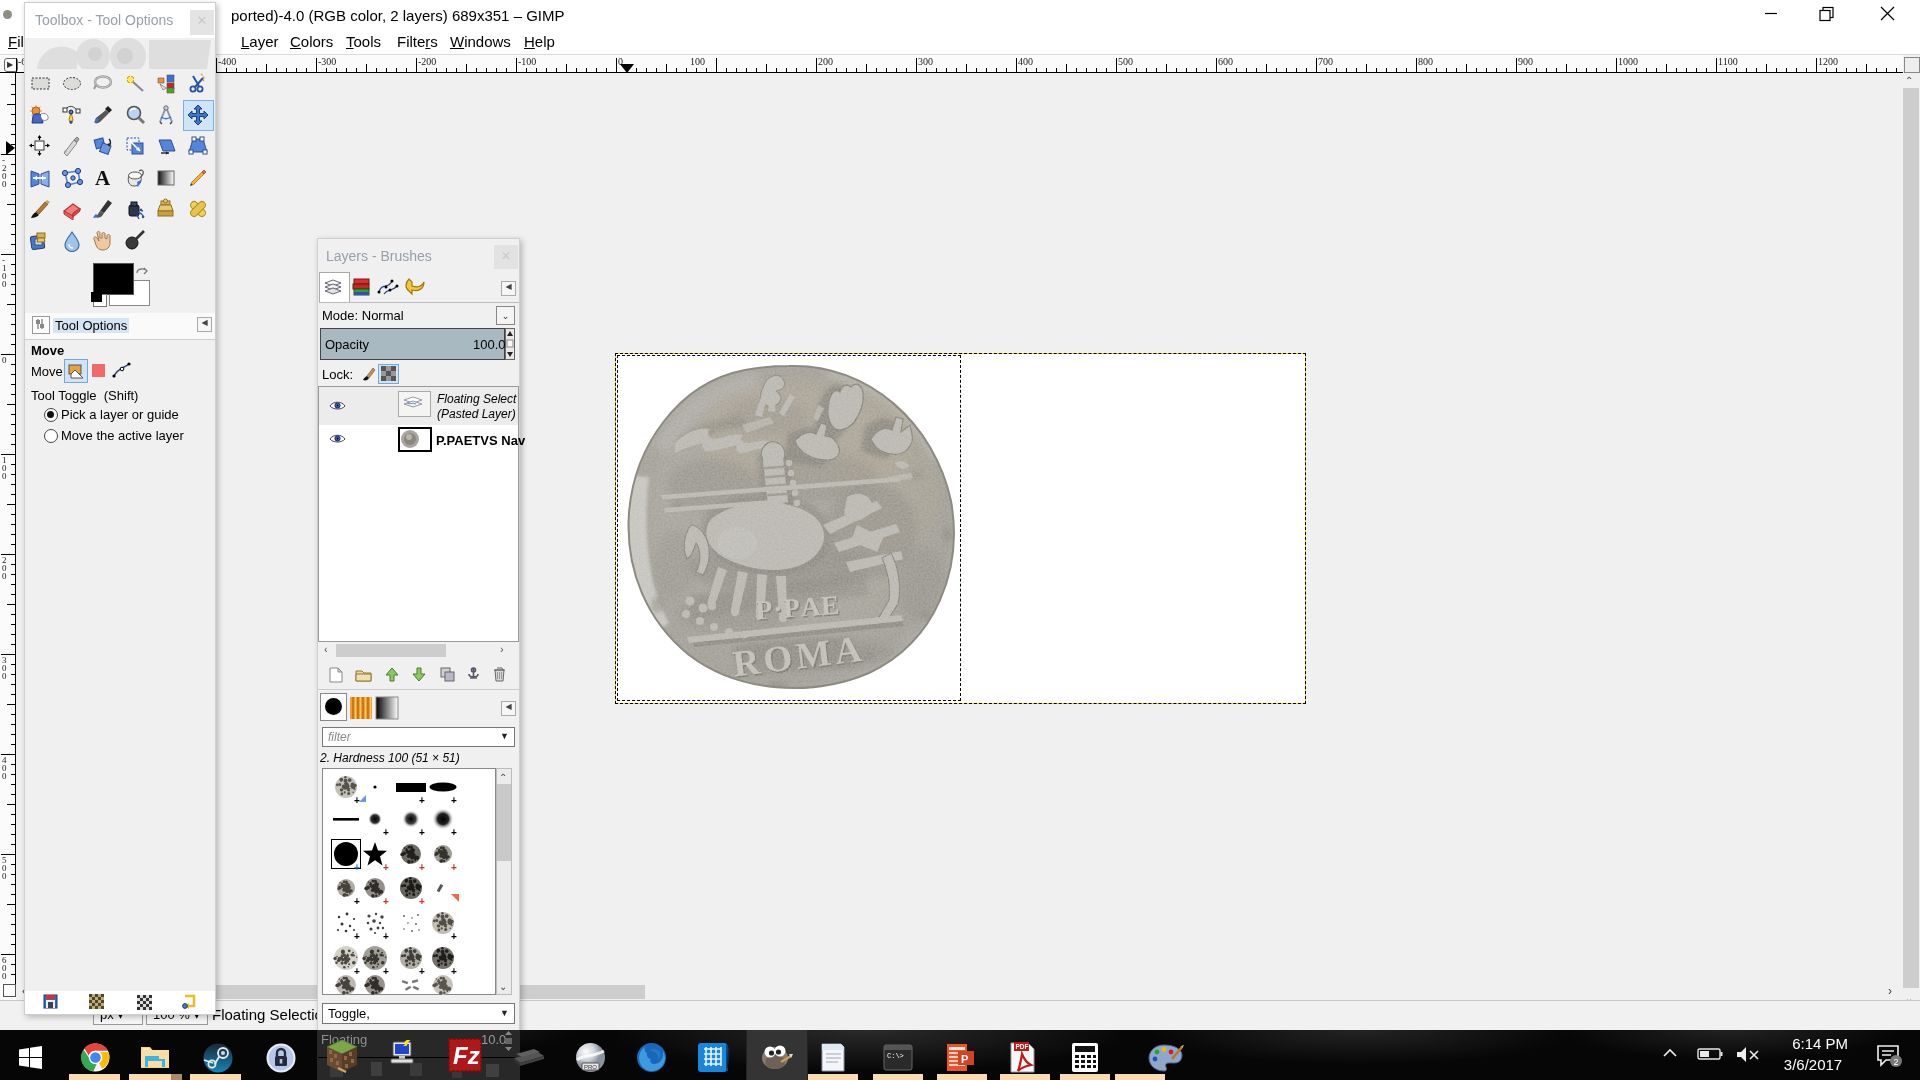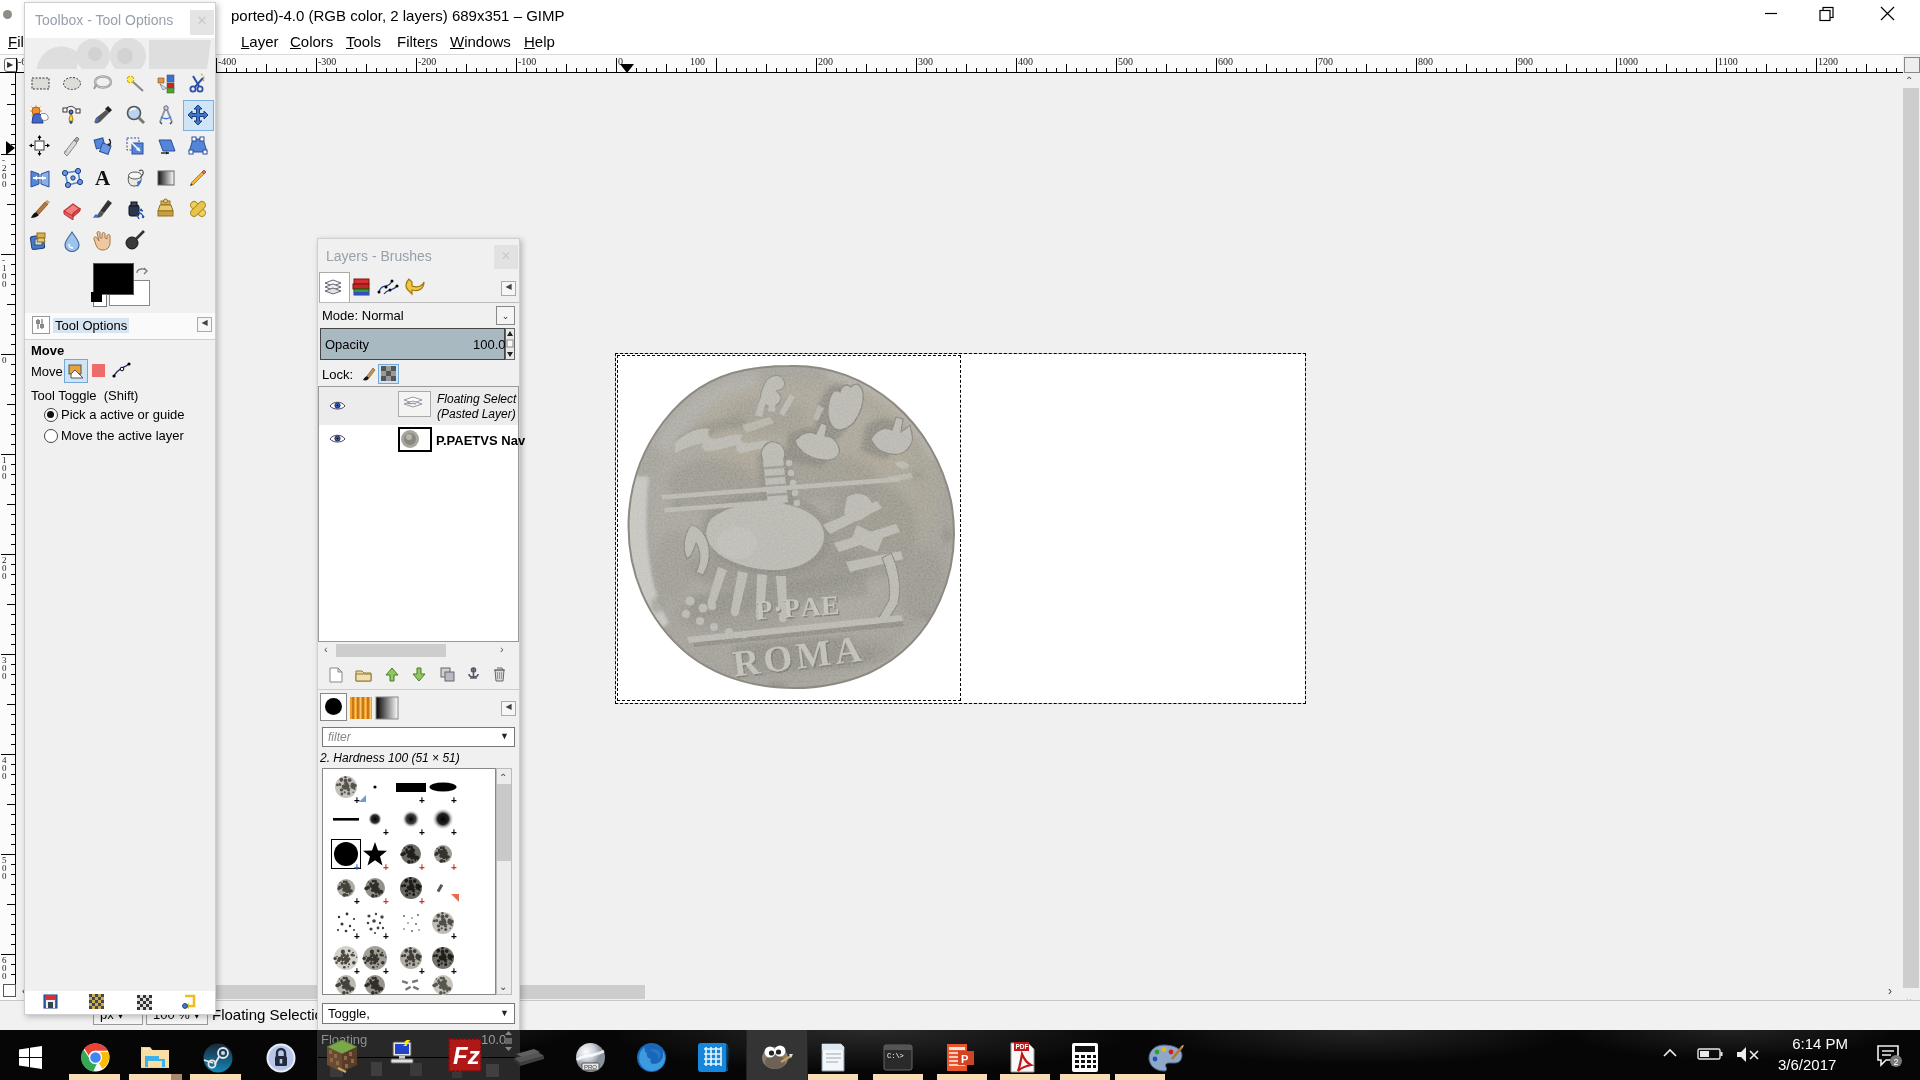--- a/index.html
+++ b/index.html
@@ -727,21 +727,21 @@
       <svg class="abs" style="left:1697px;top:17px" width="26" height="14" viewBox="0 0 26 14">
         <rect x="1" y="2" width="22" height="10" rx="1.5" fill="none" stroke="#e8e8e8" stroke-width="1.4"></rect>
         <rect x="23.5" y="5" width="2" height="4" fill="#e8e8e8"></rect>
         <rect x="3" y="4" width="9" height="6" fill="#e8e8e8"></rect>
       </svg>
       <svg class="abs" style="left:1736px;top:16px" width="26" height="17" viewBox="0 0 26 17">
         <path d="M1 6 h4 l5 -5 v15 l-5 -5 H1z" fill="#eee"></path>
         <path d="M14 5 l8 8 M22 5 l-8 8" stroke="#eee" stroke-width="1.6"></path>
       </svg>
       <div class="abs" style="left:1786px;top:5px;width:62px;text-align:right;font-size:15px;color:#fff;">6:14 PM</div>
-      <div class="abs" style="left:1778px;top:26px;width:70px;text-align:left;font-size:15px;color:#fff;">3/6/2017</div>
+      <div class="abs" style="left:1778px;top:26px;width:70px;text-align:center;font-size:15px;color:#fff;">3/6/2017</div>
       <svg class="abs" style="left:1876px;top:14px" width="26" height="24" viewBox="0 0 26 24">
         <path d="M2 2 h20 v14 h-12 l-5 5 v-5 h-3z" fill="none" stroke="#f0f0f0" stroke-width="1.6"></path>
         <path d="M6 7 h12 M6 11 h9" stroke="#f0f0f0" stroke-width="1.4"></path>
         <circle cx="20" cy="17" r="6" fill="#787878"></circle>
         <text x="17.6" y="20.5" font-size="9" fill="#fff" font-family="Liberation Sans">2</text>
       </svg>
       <div class="abs" style="left:69px;top:44px;width:51px;height:6px;background:#f8ddb4;"></div>
       <div class="abs" style="left:129px;top:44px;width:51px;height:6px;background:#f8ddb4;"></div>
       <div class="abs" style="left:190px;top:44px;width:51px;height:6px;background:#f8ddb4;"></div>
       <div class="abs" style="left:808px;top:44px;width:50px;height:6px;background:#f8ddb4;"></div>
@@ -988,21 +988,21 @@
     <div class="abs" style="left:67px;top:361px;width:13px;height:13px;background:#ef6a6a;"></div>
     <svg class="abs" style="left:87px;top:357px;" width="20" height="20" viewBox="0 0 20 20">
       <path d="M2 16 C6 8 12 8 17 4" stroke="#23346d" fill="none" stroke-width="1.5"></path>
       <circle cx="2" cy="16" r="1.6" fill="#000"></circle>
         <circle cx="17" cy="4" r="1.6" fill="#000"></circle>
         <circle cx="10" cy="9" r="1.8" fill="#fff" stroke="#000"></circle>
     </svg>
     <div class="abs" style="left:6px;top:385px;font-size:13px;color:#000;">Tool Toggle&nbsp; (Shift)</div>
     <div class="abs" style="left:19px;top:405px;width:12px;height:12px;border:1px solid #444;border-radius:50%;background:#fff;"></div>
     <div class="abs" style="left:22px;top:408px;width:7px;height:7px;border-radius:50%;background:#111;"></div>
-    <div class="abs" style="left:36px;top:404px;font-size:13px;color:#000;">Pick a active or guide</div>
+    <div class="abs" style="left:36px;top:404px;font-size:13px;color:#000;">Pick a layer or guide</div>
     <div class="abs" style="left:19px;top:426px;width:12px;height:12px;border:1px solid #444;border-radius:50%;background:#fff;"></div>
     <div class="abs" style="left:36px;top:425px;font-size:13px;color:#000;">Move the active layer</div>
 
     <div class="abs" style="left:0;top:988px;width:190px;height:23px;background:#fff;"></div>
     <div id="tbx-bottom">
         <svg class="abs" style="left:18px;top:991px" width="15" height="15" viewBox="0 0 15 15">
           <rect x="1" y="1" width="13" height="13" fill="#3a6ab8" stroke="#1d3d7a"></rect>
           <rect x="3" y="1" width="9" height="4" fill="#d83030"></rect>
           <rect x="3" y="6" width="9" height="8" fill="#eee"></rect>
           <rect x="5" y="8" width="5" height="6" fill="#345"></rect>

